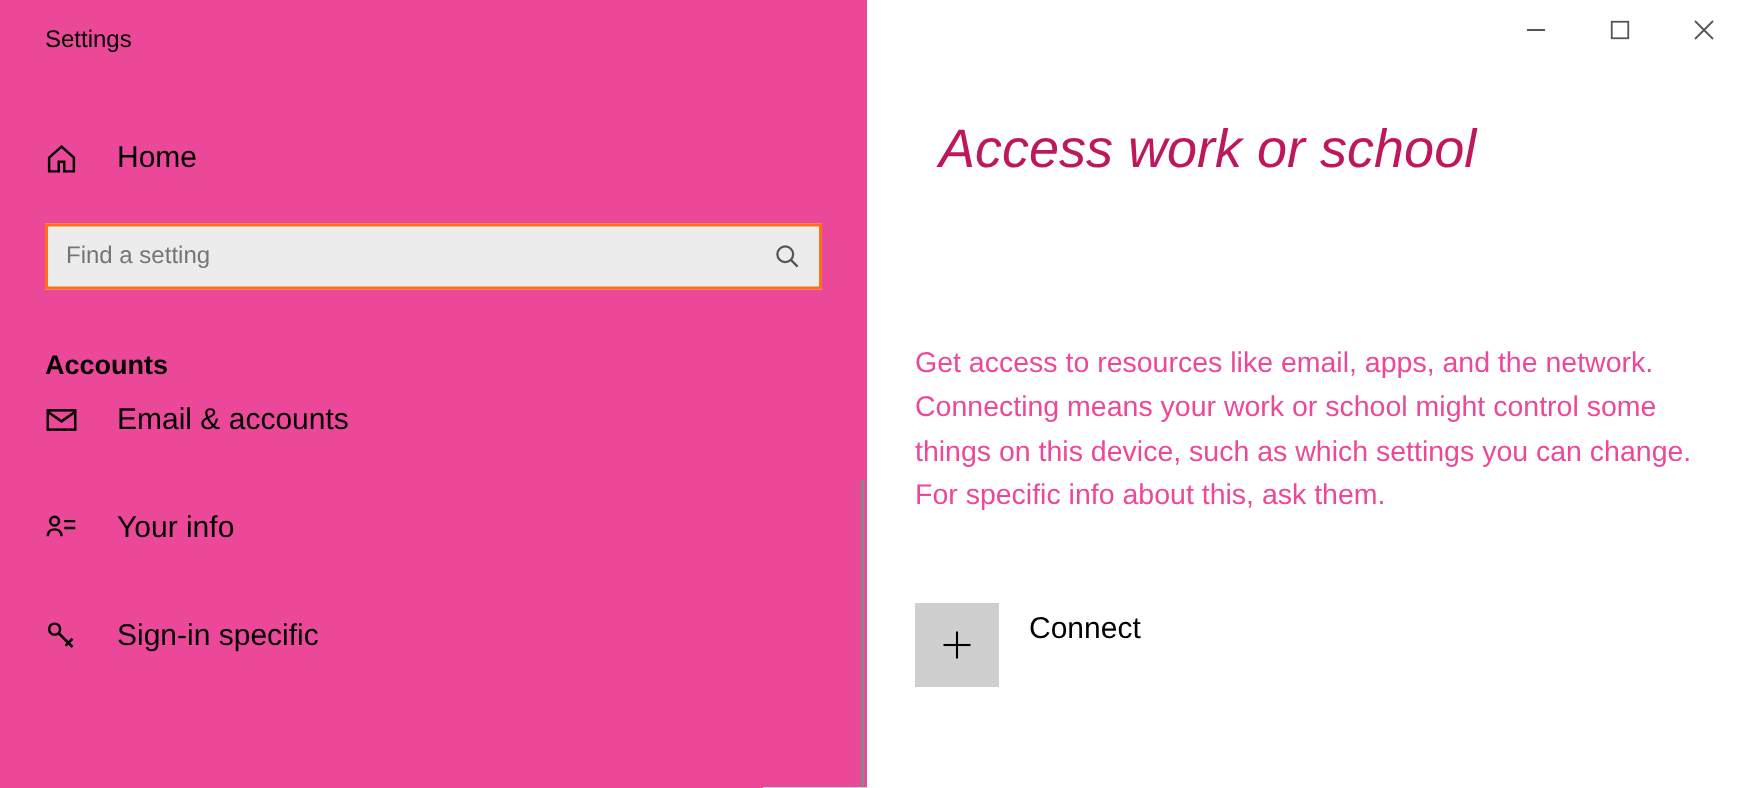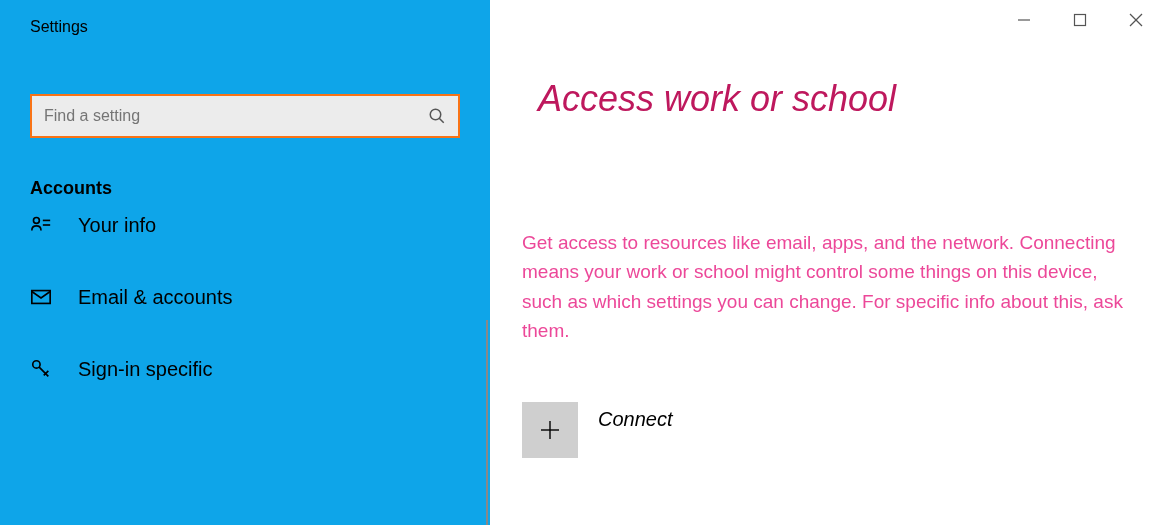--- a/index.html
+++ b/index.html
@@ -9,23 +9,23 @@
       font-family: "Segoe UI", -apple-system, sans-serif;
     }
     body {
       width: 1164px;
       height: 525px;
       display: flex;
       background: #ffffff;
       overflow: hidden;
     }
     .sidebar {
-      width: 490px;
+      width: 578px;
       height: 100%;
-      background: #0ea5e9;
+      background: #ec4899;
       padding: 18px 0 0 0;
       position: relative;
     }
     .window-title {
       font-size: 16px;
       color: #000;
       padding-left: 30px;
       margin-bottom: 58px;
     }
     .home-row {
@@ -151,72 +151,79 @@
     }
     .connect-plus svg {
       width: 20px;
       height: 20px;
     }
     .connect-label {
       font-size: 20px;
       color: #000;
       align-self: flex-start;
       margin-top: 6px;
-      font-style: italic;
     }
     .sidebar-scrollhint {
       position: absolute;
       right: 2px;
       top: 320px;
       bottom: 0;
       width: 2px;
       background: #888;
     }
   </style>
 </head>
 <body>
 
 <div class="sidebar">
   <div class="window-title">Settings</div>
 
+  <div class="home-row">
+    <span class="icon">
+      <svg viewBox="0 0 24 24" fill="none" stroke="#000" stroke-width="1.8">
+        <path d="M3 11 L12 3 L21 11 V21 H14 V14 H10 V21 H3 Z"></path>
+      </svg>
+    </span>
+    <span class="label">Home</span>
+  </div>
 
   <div class="search-wrap">
     <div class="search-container">
       <input class="search-box" type="text" placeholder="Find a setting" style="">
       <span class="search-icon">
         <svg viewBox="0 0 24 24" fill="none" stroke="#555" stroke-width="2">
           <circle cx="10" cy="10" r="7"></circle>
           <line x1="15" y1="15" x2="21" y2="21"></line>
         </svg>
       </span>
     </div>
   </div>
 
   <div class="section-heading">Accounts</div>
 
   <div class="nav-item">
     <span class="icon">
       <svg viewBox="0 0 24 24" fill="none" stroke="#000" stroke-width="1.8">
+        <rect x="2" y="5" width="20" height="14"></rect>
+        <path d="M2 6 L12 13 L22 6"></path>
+      </svg>
+    </span>
+    <span class="label">Email &amp; accounts</span>
+  </div>
+
+  <div class="nav-item">
+    <span class="icon">
+      <svg viewBox="0 0 24 24" fill="none" stroke="#000" stroke-width="1.8">
         <circle cx="7" cy="7" r="3.2"></circle>
         <path d="M2 18 C2 14 5 13 7 13 C9 13 12 14 12 18"></path>
         <line x1="14" y1="7" x2="22" y2="7"></line>
         <line x1="14" y1="12" x2="22" y2="12"></line>
       </svg>
     </span>
     <span class="label">Your info</span>
-  </div>
-
-  <div class="nav-item">
-    <span class="icon">
-      <svg viewBox="0 0 24 24" fill="none" stroke="#000" stroke-width="1.8">
-        <rect x="2" y="5" width="20" height="14"></rect>
-        <path d="M2 6 L12 13 L22 6"></path>
-      </svg>
-    </span>
-    <span class="label">Email &amp; accounts</span>
   </div>
 
   <div class="nav-item">
     <span class="icon">
       <svg viewBox="0 0 24 24" fill="none" stroke="#000" stroke-width="1.8">
         <circle cx="7" cy="7" r="4"></circle>
         <path d="M10 10 L20 20 M17 17 L20 14 M15 19 L18 16"></path>
       </svg>
     </span>
     <span class="label">Sign-in specific</span>

